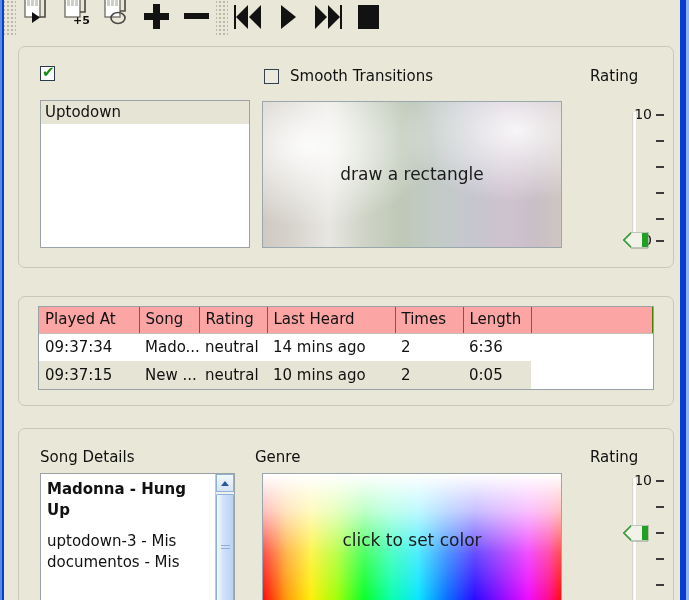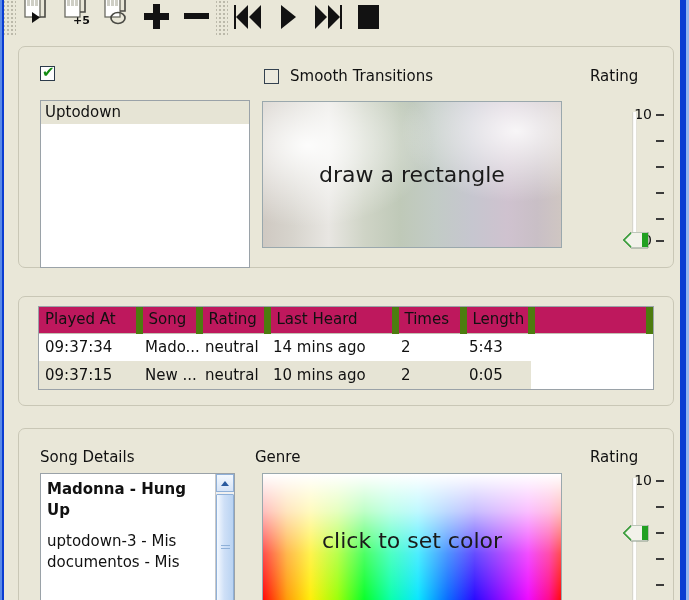--- a/index.html
+++ b/index.html
@@ -91,40 +91,40 @@
   }
   .cblabel.focused { border: 1px dotted #333; }
 
   
   .listbox {
     position: absolute;
     background: #ffffff;
     border: 1px solid #9aa2a8;
     overflow: hidden;
   }
-  #queue-list { left: 36px; top: 100px; width: 210px; height: 168px; }
+  #queue-list { left: 36px; top: 100px; width: 210px; height: 148px; }
   .list-item {
     font-size: 15px; color: #111;
     padding: 2px 4px 3px 4px;
     white-space: nowrap; overflow: hidden;
   }
   .list-item.selected { background: #e6e4d5; }
 
   
   .swatch {
     position: absolute;
     border: 1px solid #9aa8ad;
     overflow: hidden;
   }
   .swatch .inner { position: absolute; inset: 0; }
   .swatch .caption {
     position: absolute; inset: 0;
     display: flex; flex-direction: column;
     align-items: center; justify-content: center;
-    font-size: 22px; color: #1a1a1a; line-height: 1.35;
+    font-size: 17px; color: #1a1a1a; line-height: 1.35;
     text-align: center;
   }
   #queue-swatch { left: 258px; top: 101px; width: 300px; height: 147px; }
   #genre-swatch { left: 258px; top: 473px; width: 300px; height: 135px; }
 
   
   #queue-grad {
     background:
       radial-gradient(ellipse 60% 80% at 15% 30%, rgba(255,255,255,.92), transparent 70%),
       radial-gradient(ellipse 55% 70% at 85% 20%, rgba(255,255,255,.85), transparent 70%),
@@ -176,26 +176,26 @@
   
   #played-table {
     position: absolute; left: 34px; top: 306px;
     width: 616px; height: 84px;
     background: #ffffff;
     border: 1px solid #9aa2a8;
     overflow: hidden;
   }
   table.grid { border-collapse: collapse; width: 100%; table-layout: fixed; }
   table.grid th {
-    background: #be185d;
+    background: #fca5a5;
     font-weight: normal;
     font-size: 15px; color: #111;
     text-align: left;
     padding: 3px 6px 4px 6px;
-    border-right: 7px solid #4d7c0f;
+    border-right: 1px solid #4d7c0f;
     border-bottom: 1px solid #c2c0b2;
     height: 26px;
     overflow: hidden; white-space: nowrap;
   }
   table.grid td {
     font-size: 15px; color: #111;
     padding: 3px 6px 4px 6px;
     height: 28px;
     white-space: nowrap; overflow: hidden;
   }
@@ -444,21 +444,21 @@
             <th></th>
           </tr>
         </thead>
         <tbody>
           <tr class="row-odd">
             <td>09:37:34</td>
             <td>Mado...</td>
             <td>neutral</td>
             <td>14 mins ago</td>
             <td class="num">2</td>
-            <td class="num">5:43</td>
+            <td class="num">6:36</td>
             <td class="filler"></td>
           </tr>
           <tr class="row-even">
             <td>09:37:15</td>
             <td>New ...</td>
             <td>neutral</td>
             <td>10 mins ago</td>
             <td class="num">2</td>
             <td class="num">0:05</td>
             <td class="filler"></td>

